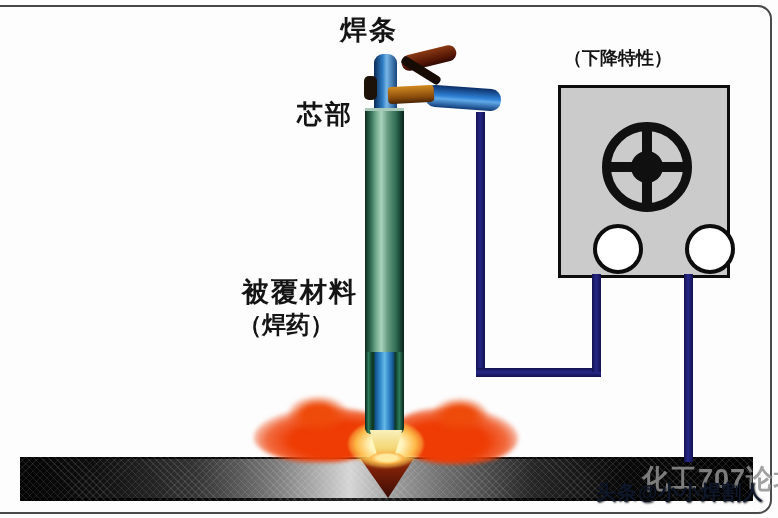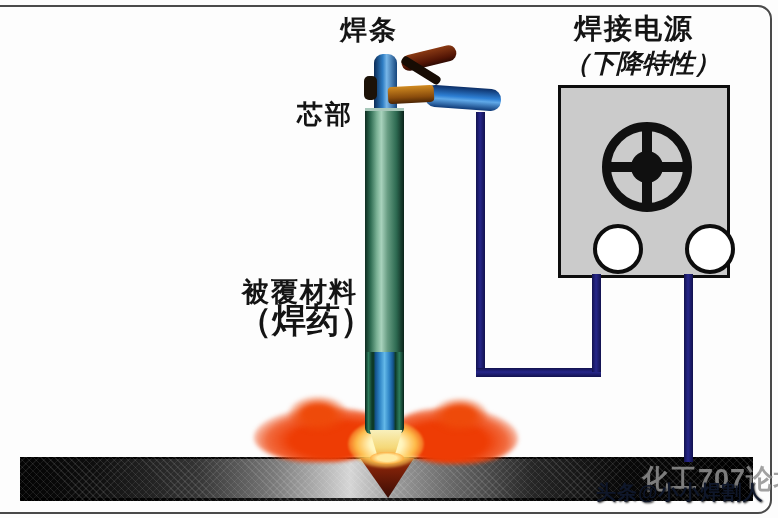--- a/index.html
+++ b/index.html
@@ -152,24 +152,23 @@
 </style>
 </head>
 <body>
 
 <div class="stage">
 
   <div class="abs frame"></div>
 
   <div class="abs label" style="left:340px;top:12px;font-size:27px;">焊条</div>
   <div class="abs label" style="left:297px;top:97px;font-size:26px;">芯部</div>
-  <div class="abs label" style="left:574px;top:10px;font-size:28px;">焊接电源</div>
-  <div class="abs label" style="left:564px;top:46px;font-size:26px;letter-spacing:0;font-style:italic;">（下降特性）</div>
+  <div class="abs label" style="left:564px;top:46px;font-size:18px;letter-spacing:0;">（下降特性）</div>
   <div class="abs label" style="left:226px;top:274px;font-size:27px;margin-left:16px;">被覆材料</div>
-  <div class="abs label" style="left:238px;top:298px;font-size:34px;letter-spacing:0;">（焊药）</div>
+  <div class="abs label" style="left:238px;top:309px;font-size:24px;letter-spacing:0;">（焊药）</div>
 
   <div class="abs powerbox hatch">
     <div class="abs dial"></div>
     <div class="abs dial-bar-h"></div>
     <div class="abs dial-bar-v"></div>
     <div class="abs dial-hub"></div>
     <div class="abs terminal term-left"></div>
     <div class="abs terminal term-right"></div>
   </div>
 

